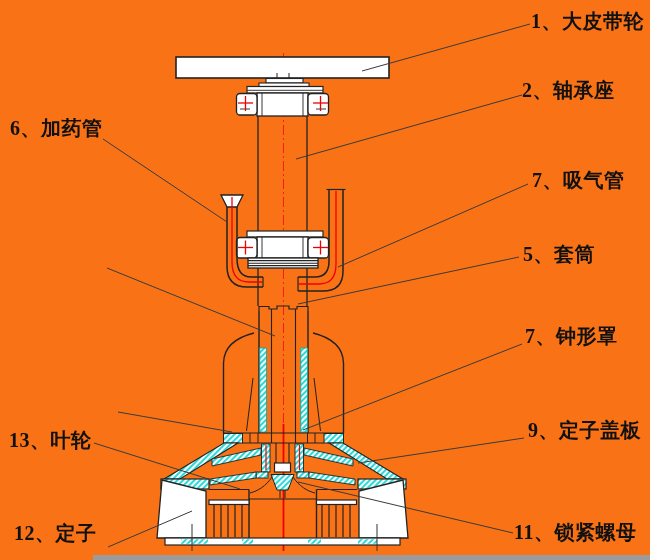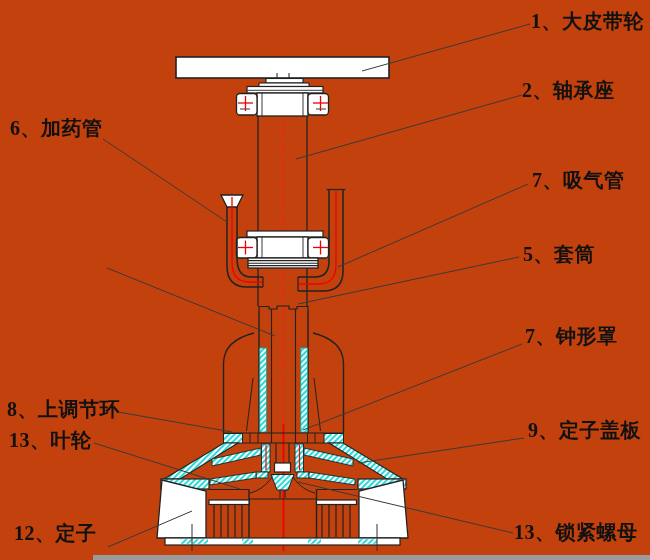--- a/index.html
+++ b/index.html
@@ -1,17 +1,17 @@
 <!DOCTYPE html>
 <html><head>
 <meta charset="utf-8">
 <style>
   html,body{margin:0;padding:0;background:#fff;}
   .stage{
-    position:relative;width:650px;height:560px;background:#c2410c;overflow:hidden;
+    position:relative;width:650px;height:560px;background:#f97316;overflow:hidden;
     font-family:"Liberation Serif","DejaVu Serif",serif;
   }
   .stage svg{position:absolute;left:0;top:0;}
   .lbl{
     position:absolute;font-size:20px;font-weight:700;color:#111;
     white-space:nowrap;line-height:1;letter-spacing:0.5px;
   }
   .bottom-bar{
     position:absolute;left:93px;top:555px;width:557px;height:5px;background:#9b9b9b;
   }
@@ -210,20 +210,19 @@
     <line x1="108" y1="547" x2="192" y2="511"></line>
   </g>
 </svg>
 
 <div class="lbl" style="left:531px;top:11px">1、大皮带轮</div>
 <div class="lbl" style="left:522px;top:80px">2、轴承座</div>
 <div class="lbl" style="left:532px;top:170px">7、吸气管</div>
 <div class="lbl" style="left:10px;top:118px">6、加药管</div>
 <div class="lbl" style="left:523px;top:244px">5、套筒</div>
 <div class="lbl" style="left:525px;top:326px">7、钟形罩</div>
-<div class="lbl" style="left:7px;top:399px">8、上调节环</div>
 <div class="lbl" style="left:528px;top:420px">9、定子盖板</div>
 <div class="lbl" style="left:9px;top:430px">13、叶轮</div>
-<div class="lbl" style="left:514px;top:522px">13、锁紧螺母</div>
+<div class="lbl" style="left:514px;top:522px">11、锁紧螺母</div>
 <div class="lbl" style="left:14px;top:523px">12、定子</div>
 
 <div class="bottom-bar"></div>
 </div>
 
 </body></html>

